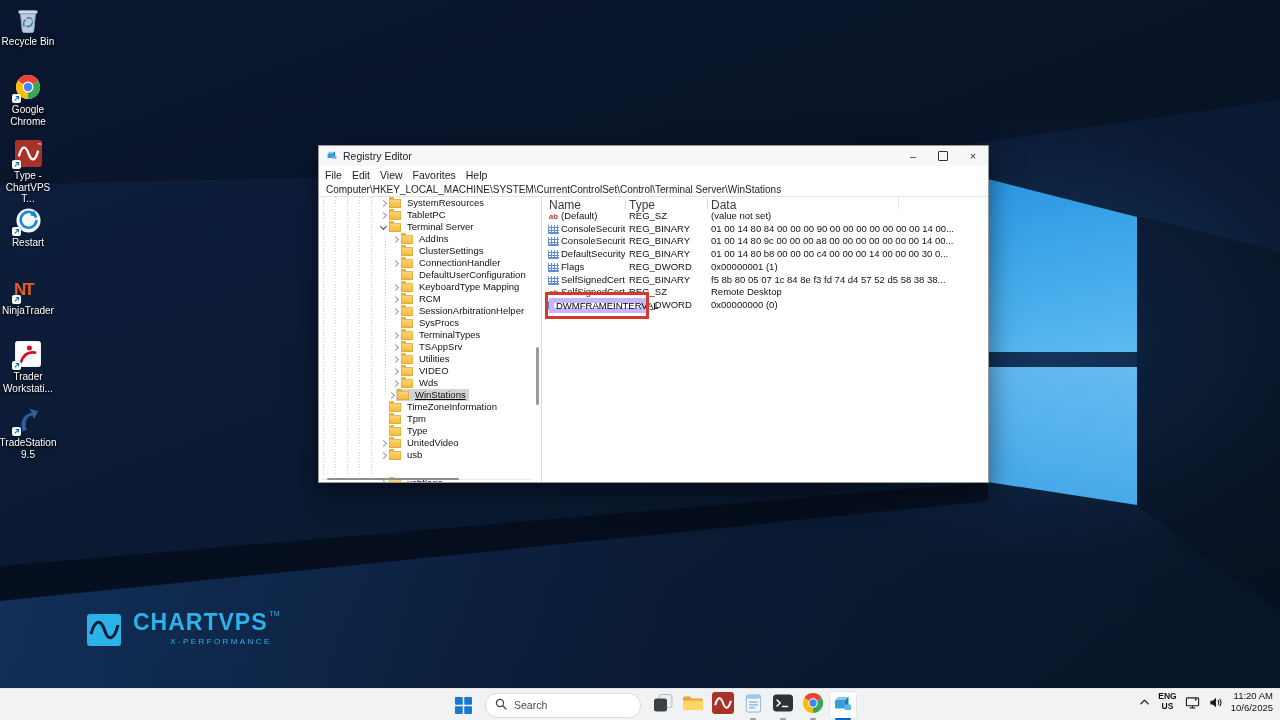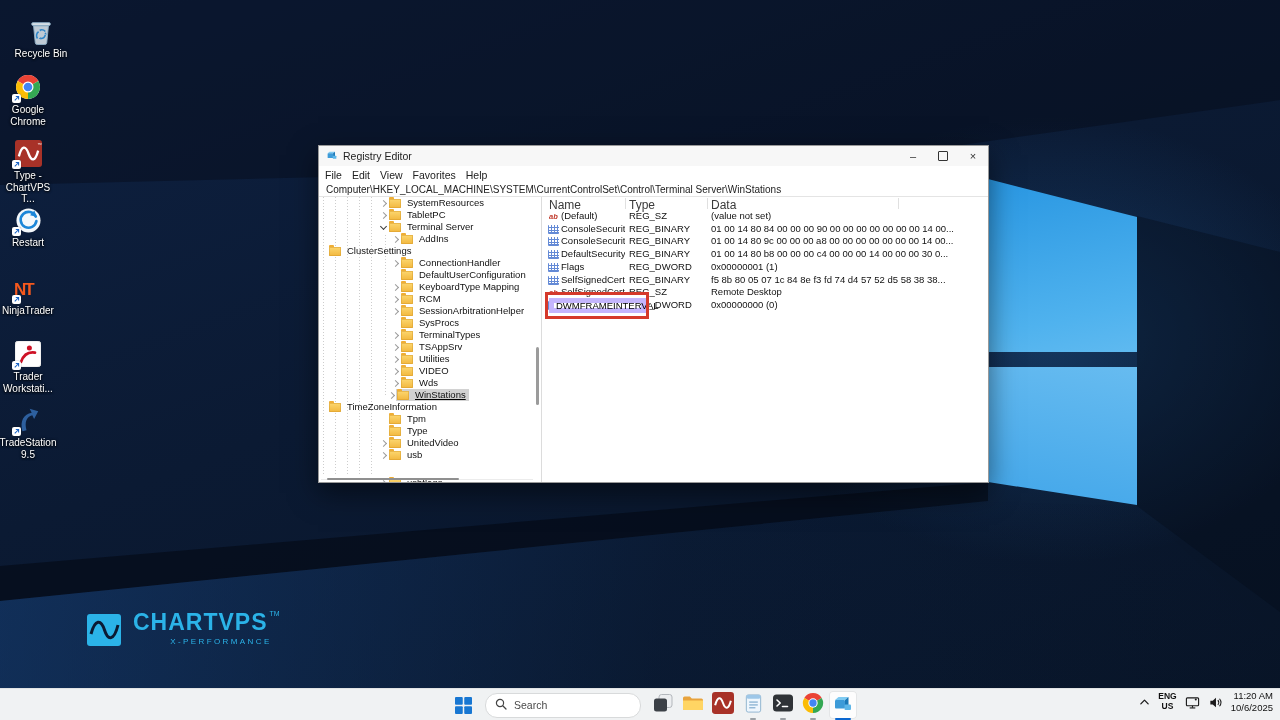--- a/index.html
+++ b/index.html
@@ -111,21 +111,21 @@
 
   <div class="wp" id="wp-glow"></div>
   <div class="wp" id="wp-top-shade"></div>
   <div class="wp" id="wp-right-shade"></div>
   <div class="wp" id="wp-beam-dark"></div>
   <div class="wp" id="wp-beam"></div>
   <div class="wp" id="wp-pane-top"></div>
   <div class="wp" id="wp-pane-bottom"></div>
 
   <div id="desktop-icons">
-      <div class="dicon" style="top: 16px; margin-left: 13px;">
+      <div class="dicon" style="top: 4px;">
         <div class="ic">
           <svg width="26" height="29" viewBox="0 0 28 30">
             <rect x="4" y="5.5" width="20" height="3" rx="1.2" fill="rgba(238,246,252,.9)" stroke="#8fb0c8"></rect>
             <path d="M6 9 L22 9 L20.2 27 Q20 29 18 29 L10 29 Q8 29 7.8 27 Z" fill="rgba(230,242,250,.82)" stroke="#8fb0c8"></path>
             <g stroke="#2e86c9" stroke-width="1.7" fill="none">
               <path d="M10.2 22.5 a5 5 0 0 1 1.2-7.2"></path>
               <path d="M13.4 13.4 a5 5 0 0 1 5.2 1.6"></path>
               <path d="M18.6 18.6 a5 5 0 0 1 -4.6 4"></path>
             </g>
             <path d="M11.9 13.2 l2.6-.6 -.8 2.5 Z" fill="#2e86c9"></path>
@@ -303,21 +303,21 @@
                 <span class="tlabel">Terminal Server</span>
               </span>
             </div>
             <div class="trow" style="top: 36px; padding-left: 72px;">
               <span class="chev c"></span>
               <span class="core">
                 <span class="folder"></span>
                 <span class="tlabel">AddIns</span>
               </span>
             </div>
-            <div class="trow" style="top: 48px; ">
+            <div class="trow" style="top: 48px; padding-left: 72px;">
               <span class="chev n"></span>
               <span class="core">
                 <span class="folder"></span>
                 <span class="tlabel">ClusterSettings</span>
               </span>
             </div>
             <div class="trow" style="top: 60px; padding-left: 72px;">
               <span class="chev c"></span>
               <span class="core">
                 <span class="folder"></span>
@@ -394,21 +394,21 @@
                 <span class="tlabel">Wds</span>
               </span>
             </div>
             <div class="trow sel" style="top: 192px; padding-left: 68px; text-decoration: underline;">
               <span class="chev c"></span>
               <span class="core">
                 <span class="folder"></span>
                 <span class="tlabel">WinStations</span>
               </span>
             </div>
-            <div class="trow" style="top: 204px; ">
+            <div class="trow" style="top: 204px; padding-left: 60px;">
               <span class="chev n"></span>
               <span class="core">
                 <span class="folder"></span>
                 <span class="tlabel">TimeZoneInformation</span>
               </span>
             </div>
             <div class="trow" style="top: 216px; padding-left: 60px;">
               <span class="chev n"></span>
               <span class="core">
                 <span class="folder"></span>

